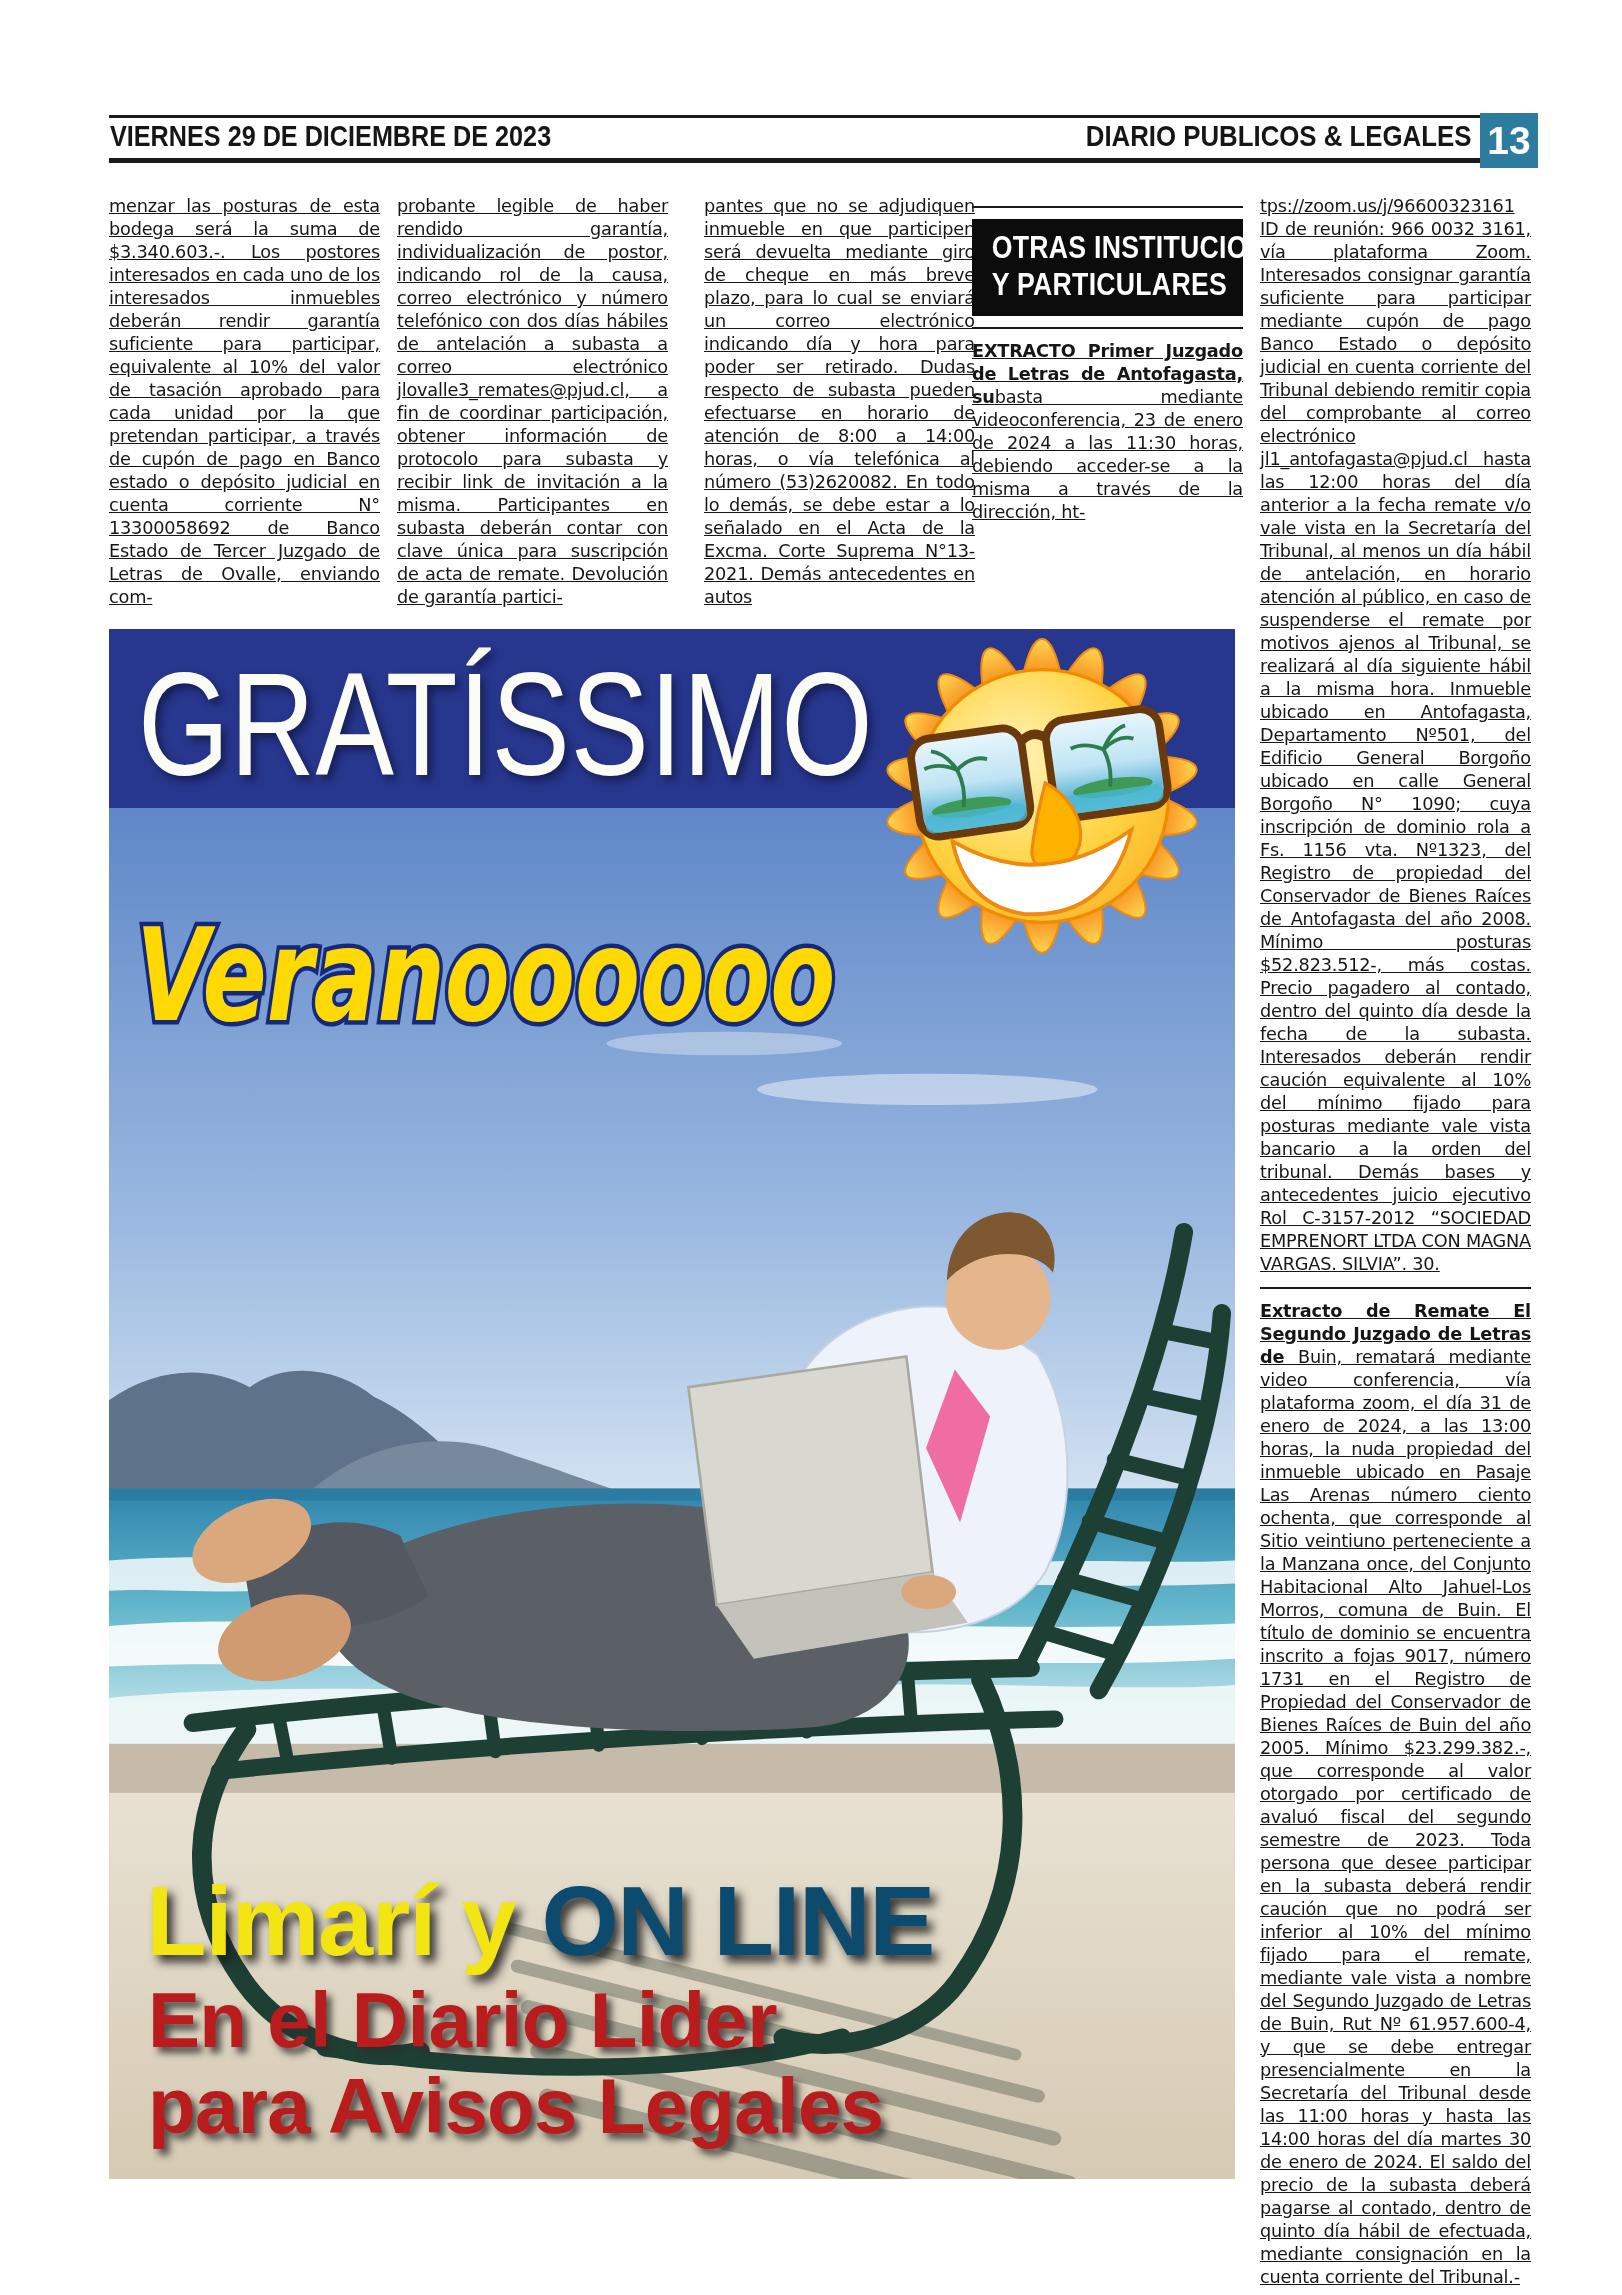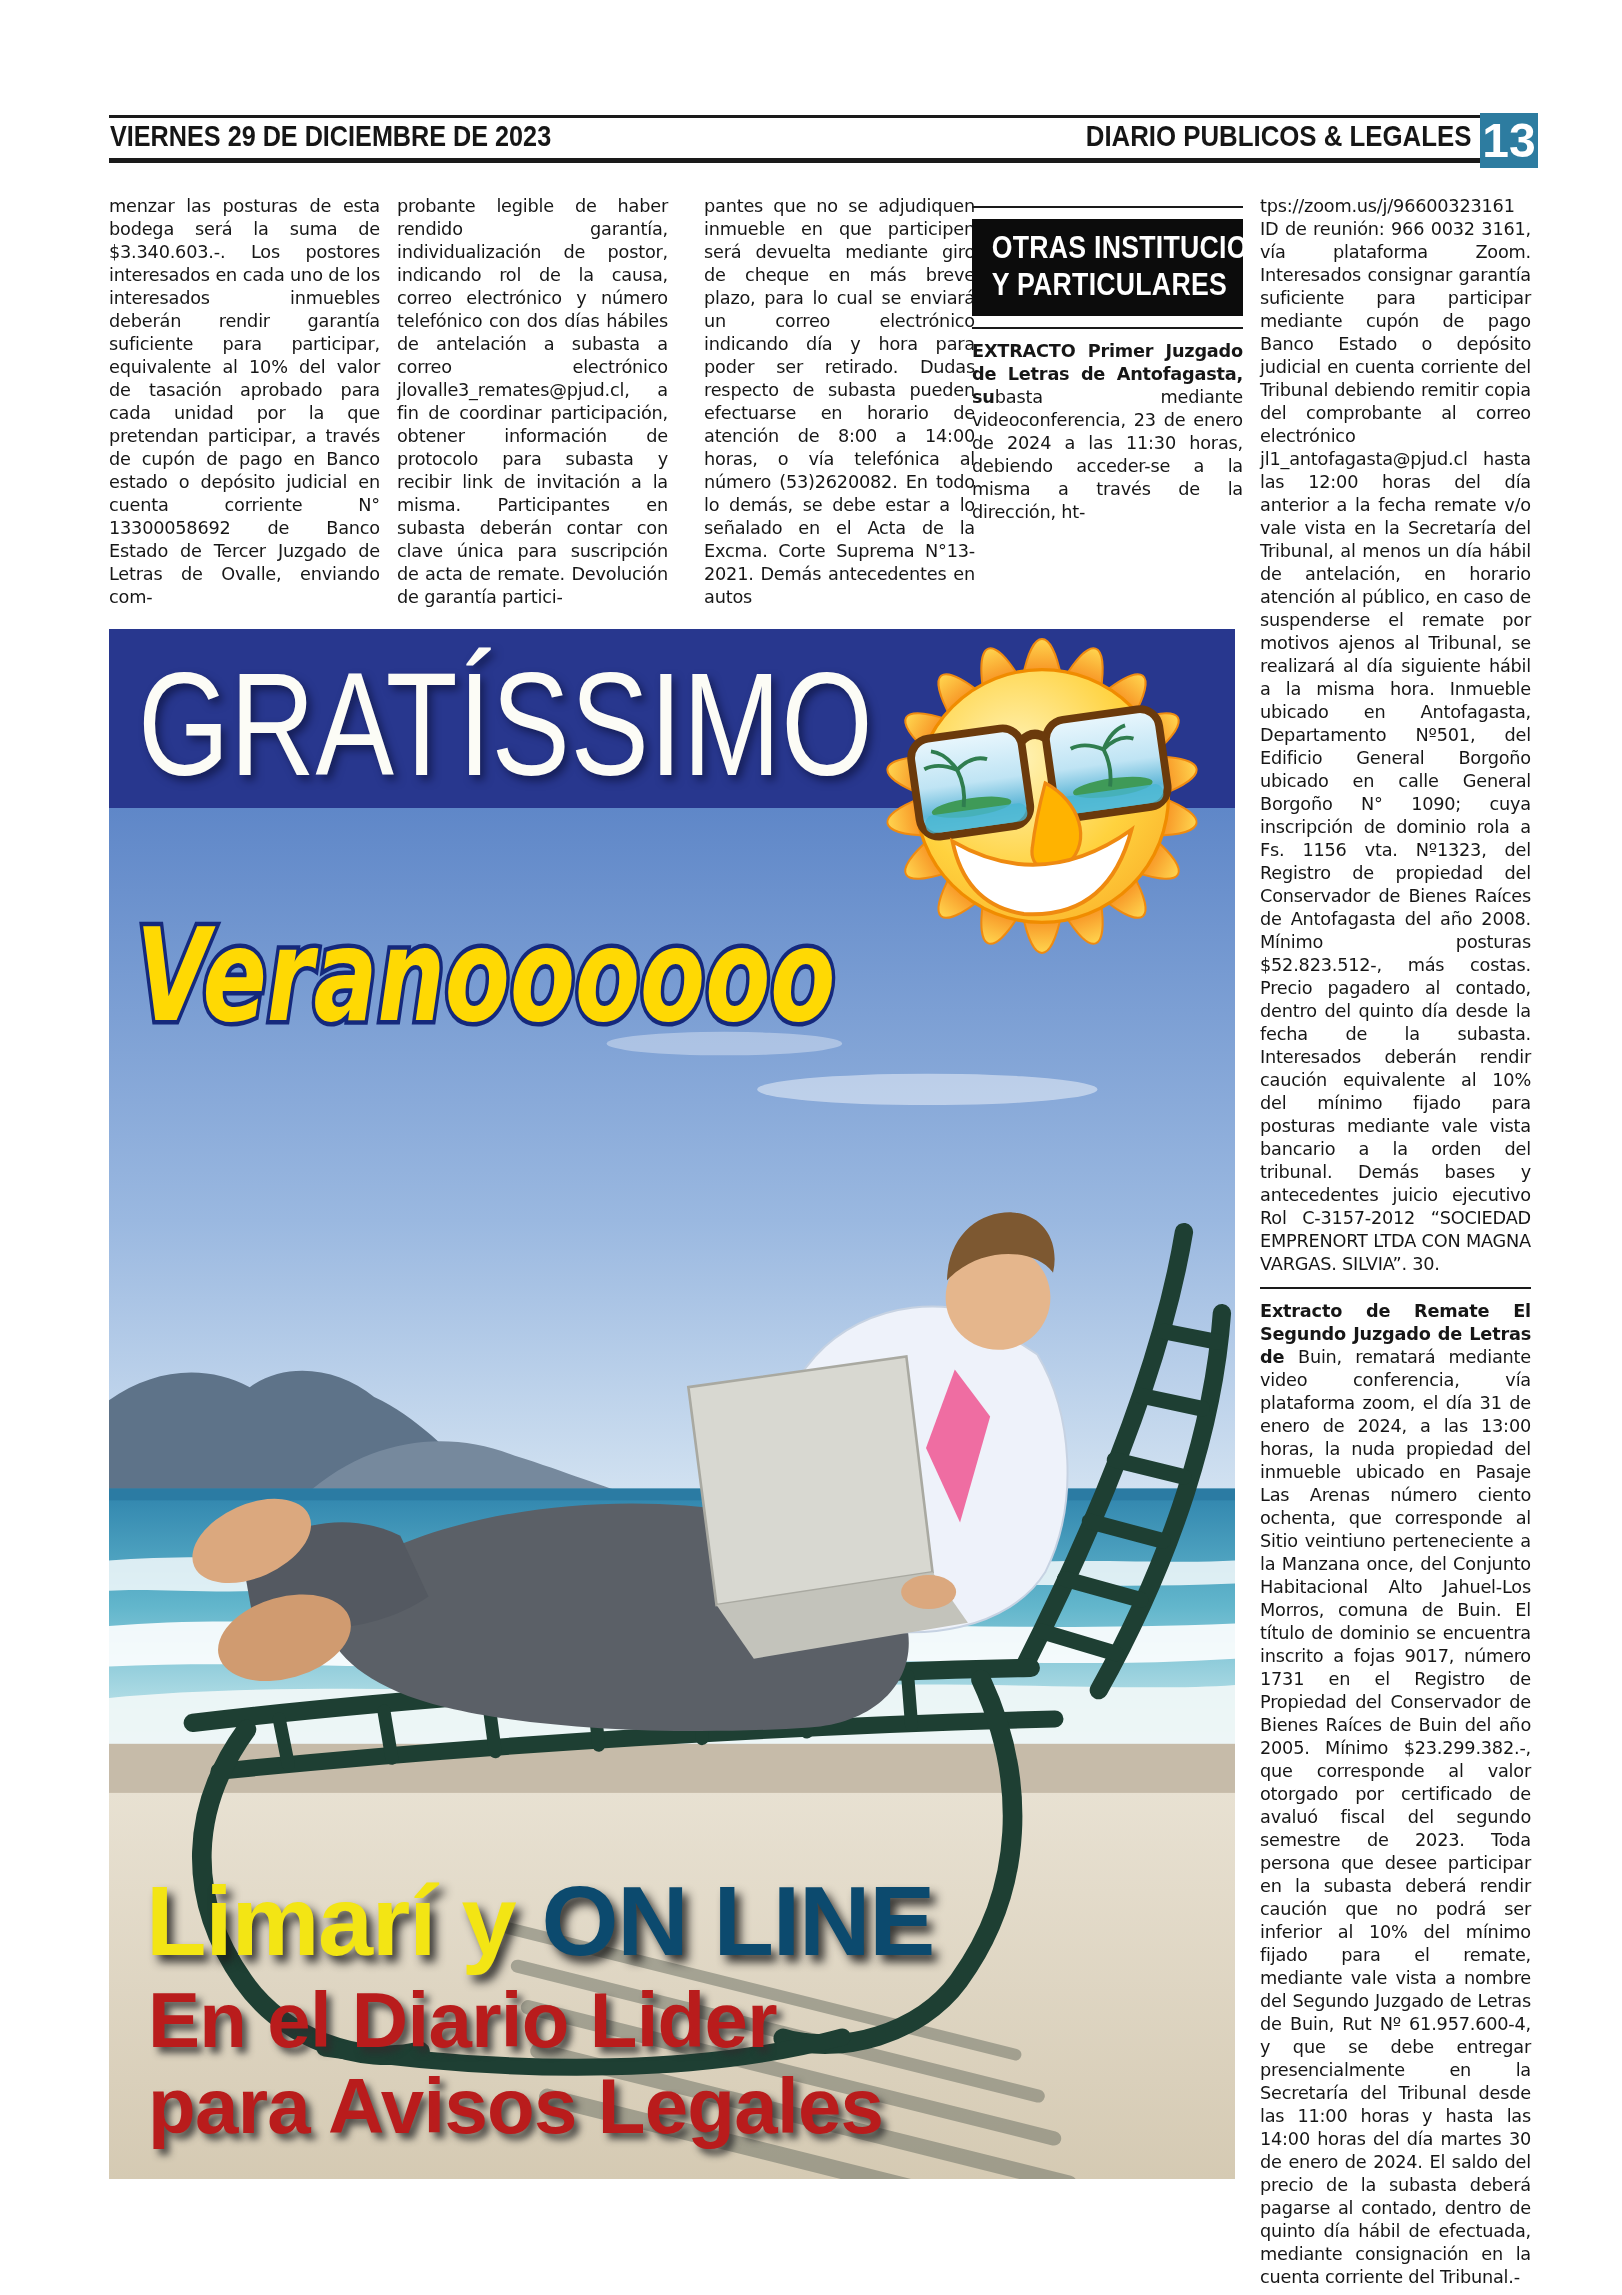--- a/index.html
+++ b/index.html
@@ -10,26 +10,26 @@
   .hr-top{position:absolute;left:109px;top:115px;width:1429px;height:3.3px;background:#1a1a1a;}
   .hr-bot{position:absolute;left:109px;top:158px;width:1429px;height:4.6px;background:#1a1a1a;}
   .hdate{position:absolute;left:110px;top:121px;font-family:"Liberation Sans",sans-serif;
          font-weight:700;font-size:30px;line-height:1;white-space:nowrap;
          transform:scaleX(0.84);transform-origin:left top;}
   .htitle{position:absolute;right:152px;top:121px;font-family:"Liberation Sans",sans-serif;
          font-weight:700;font-size:30px;line-height:1;white-space:nowrap;
          transform:scaleX(0.86);transform-origin:right top;}
   .badge{position:absolute;left:1480px;top:113px;width:58px;height:55px;background:#2d7ca0;
          color:#fff;display:flex;align-items:center;justify-content:center;
-         font-family:"Liberation Sans",sans-serif;font-weight:700;font-size:48px;}
+         font-family:"Liberation Sans",sans-serif;font-weight:700;font-size:39px;}
 
   
   .col{position:absolute;top:195px;width:271px;font-size:17.7px;line-height:23px;
        text-align:justify;letter-spacing:-0.2px;}
-  .col p{margin:0;}
+  .col p{margin:0;text-decoration:underline;}
   .col1{left:109px;}  .col2{left:397px;}  .col3{left:684px;margin-left:20px;}
   .col4{left:972px;} .col5{left:1260px;}
   .rule{height:2.6px;background:#1a1a1a;border:none;margin:10.5px 0;}
   .banner{background:#0c0c0c;color:#fff;text-align:center;padding:10.5px 1.3px 13px;margin:10.5px 0;}
   .banner div{font-family:"Liberation Sans",sans-serif;font-weight:700;font-size:31px;
               line-height:37px;transform:scaleX(0.86);transform-origin:center;
               white-space:nowrap;letter-spacing:0.3px;}
   b{font-weight:700;}
 
   

